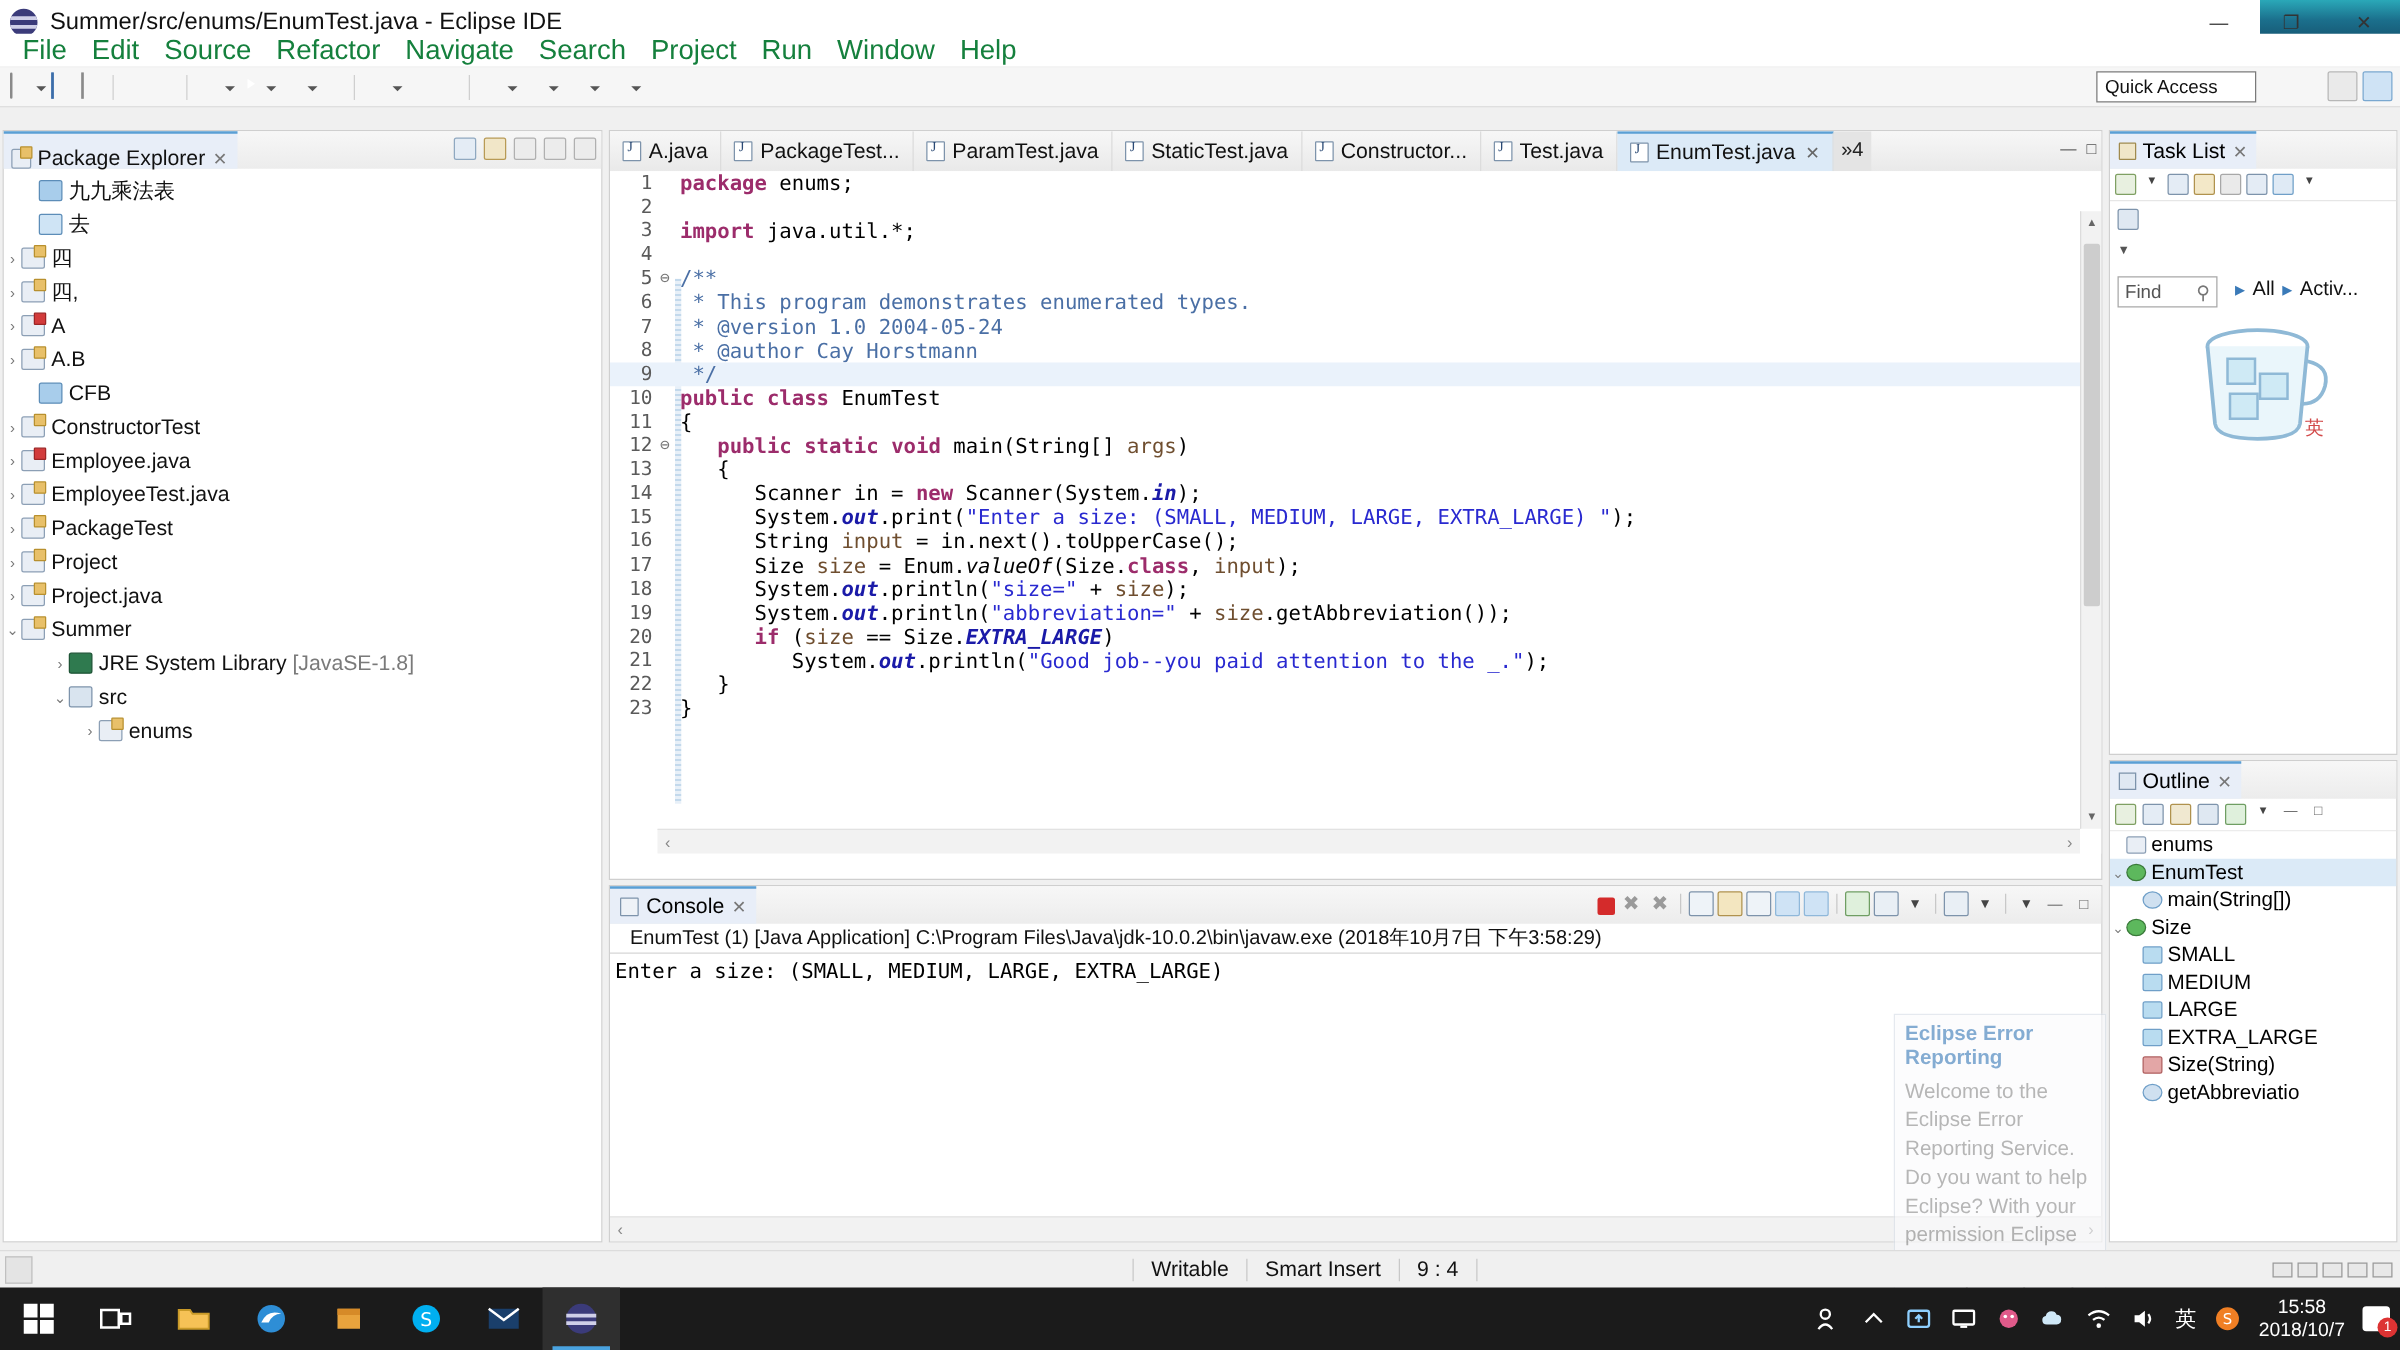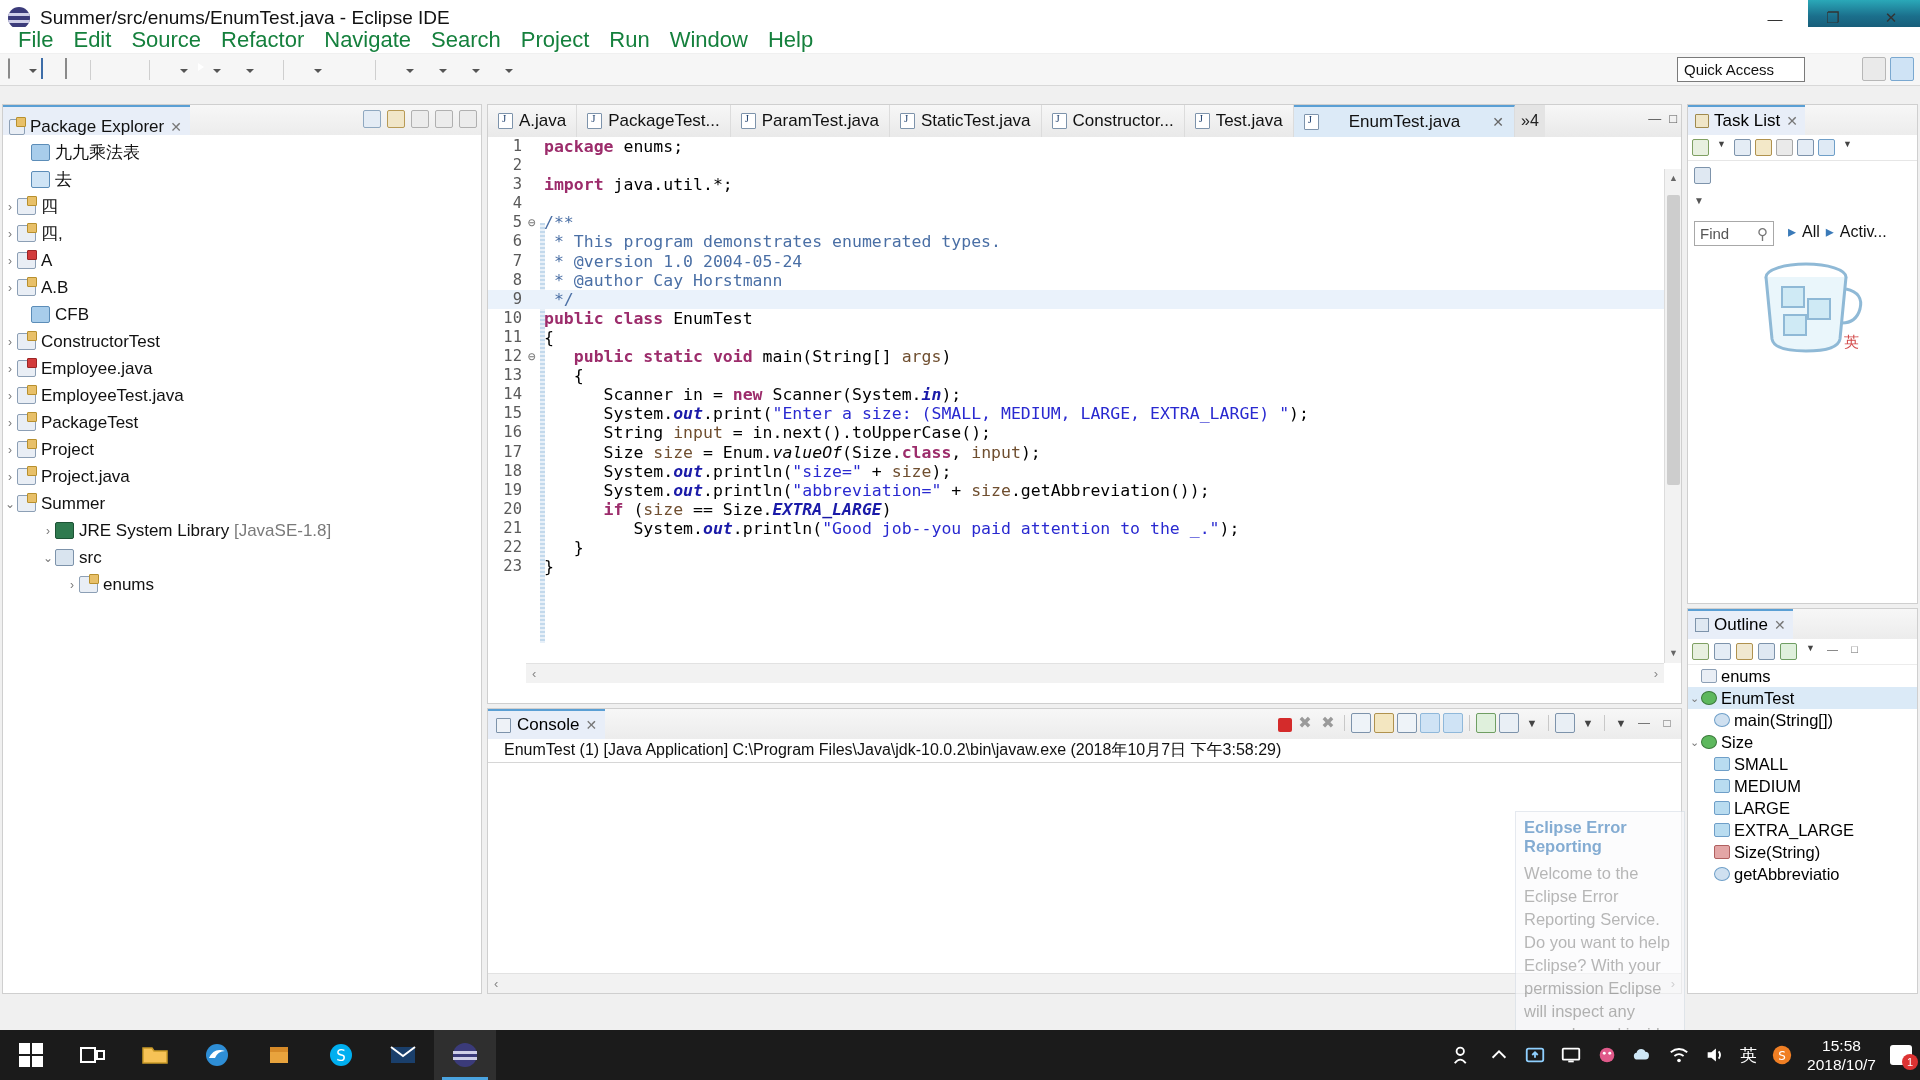--- a/index.html
+++ b/index.html
@@ -130,21 +130,21 @@
   }
   .edtabbar {
     height: 32px; background: linear-gradient(180deg,#f7f7f7,#e9e9e9);
     display: flex; align-items: stretch; position: relative; overflow: hidden;
   }
   .edtab {
     display: flex; align-items: center; padding: 0 10px; font-size: 17px; color: #111;
     border-right: 1px solid #dcdcdc; white-space: nowrap; background: transparent;
   }
   .edtab.active {
-    background: #dceaf7; border-top: 2px solid #5a9fd4; color: #111; gap: 24px;
+    background: #dceaf7; border-top: 2px solid #5a9fd4; color: #111;
   }
   .edtab .j-ico {
     width: 15px; height: 16px; margin-right: 6px; flex:none;
     background: #ffffff; border: 1px solid #7d93ab; border-radius: 1px; position: relative;
   }
   .edtab .j-ico::after {
     content:"J"; position:absolute; left:3px; top:-2px; font-size:11px; color:#2b4a75; font-family:"Liberation Serif",serif;
   }
   .edtab .x { margin-left: 8px; color: #666; font-size: 14px; }
   .edtab-more {
@@ -553,20 +553,21 @@
           <div class="csep"></div>
           <div class="ctool" style="background:#e9eff5;border:1px solid #7d93ab;"></div>
           <div class="ctool" style="color:#444;font-size:11px;text-align:center;line-height:20px;">▼</div>
           <div class="csep"></div>
           <div class="ctool" style="color:#444;font-size:11px;text-align:center;line-height:20px;">▼</div>
           <div class="ctool" style="color:#666;font-size:12px;text-align:center;line-height:20px;">—</div>
           <div class="ctool" style="color:#666;font-size:12px;text-align:center;line-height:20px;">□</div>
         </div>
       </div>
       <div class="console-config">EnumTest (1) [Java Application] C:\Program Files\Java\jdk-10.0.2\bin\javaw.exe (2018年10月7日 下午3:58:29)</div>
+      <div class="console-out">Enter a size: (SMALL, MEDIUM, LARGE, EXTRA_LARGE)</div>
       <div class="console-hscroll">
         <span>‹</span>
         <span>›</span>
       </div>
     </div>
 
     <div class="task-panel">
       <div class="task-tabbar">
         <div class="task-tab">
           <span class="t-ico"></span>
@@ -690,20 +691,38 @@
       <div class="notif-title">Eclipse Error Reporting</div>
       <div class="notif-body">Welcome to the Eclipse Error Reporting Service. Do you want to help Eclipse? With your permission Eclipse will inspect any errors logged inside the IDE and inform the affected projects about the issues you experienced. Do you want to help by enabling Error Reporting?</div>
       <div class="notif-links">
         <span>Enable</span>
         <span>Disable</span>
       </div>
     </div>
 
   </div>
 
+  <div class="statusbar">
+    <div class="sb-ico" style="background:#e4e4e4;border:1px solid #c0c0c0;"></div>
+    <div style="width:880px;"></div>
+    <div class="sb-div"></div>
+    <div class="sb-cell">Writable</div>
+    <div class="sb-div"></div>
+    <div class="sb-cell">Smart Insert</div>
+    <div class="sb-div"></div>
+    <div class="sb-cell">9 : 4</div>
+    <div class="sb-div"></div>
+    <div class="sb-right">
+      <div class="sb-mini"></div>
+      <div class="sb-mini"></div>
+      <div class="sb-mini"></div>
+      <div class="sb-mini"></div>
+      <div class="sb-mini"></div>
+    </div>
+  </div>
 
   <div class="taskbar">
     <div class="start-btn">
       <div class="win-logo">
           <i></i>
           <i></i>
           <i></i>
           <i></i>
         </div>
     </div>

